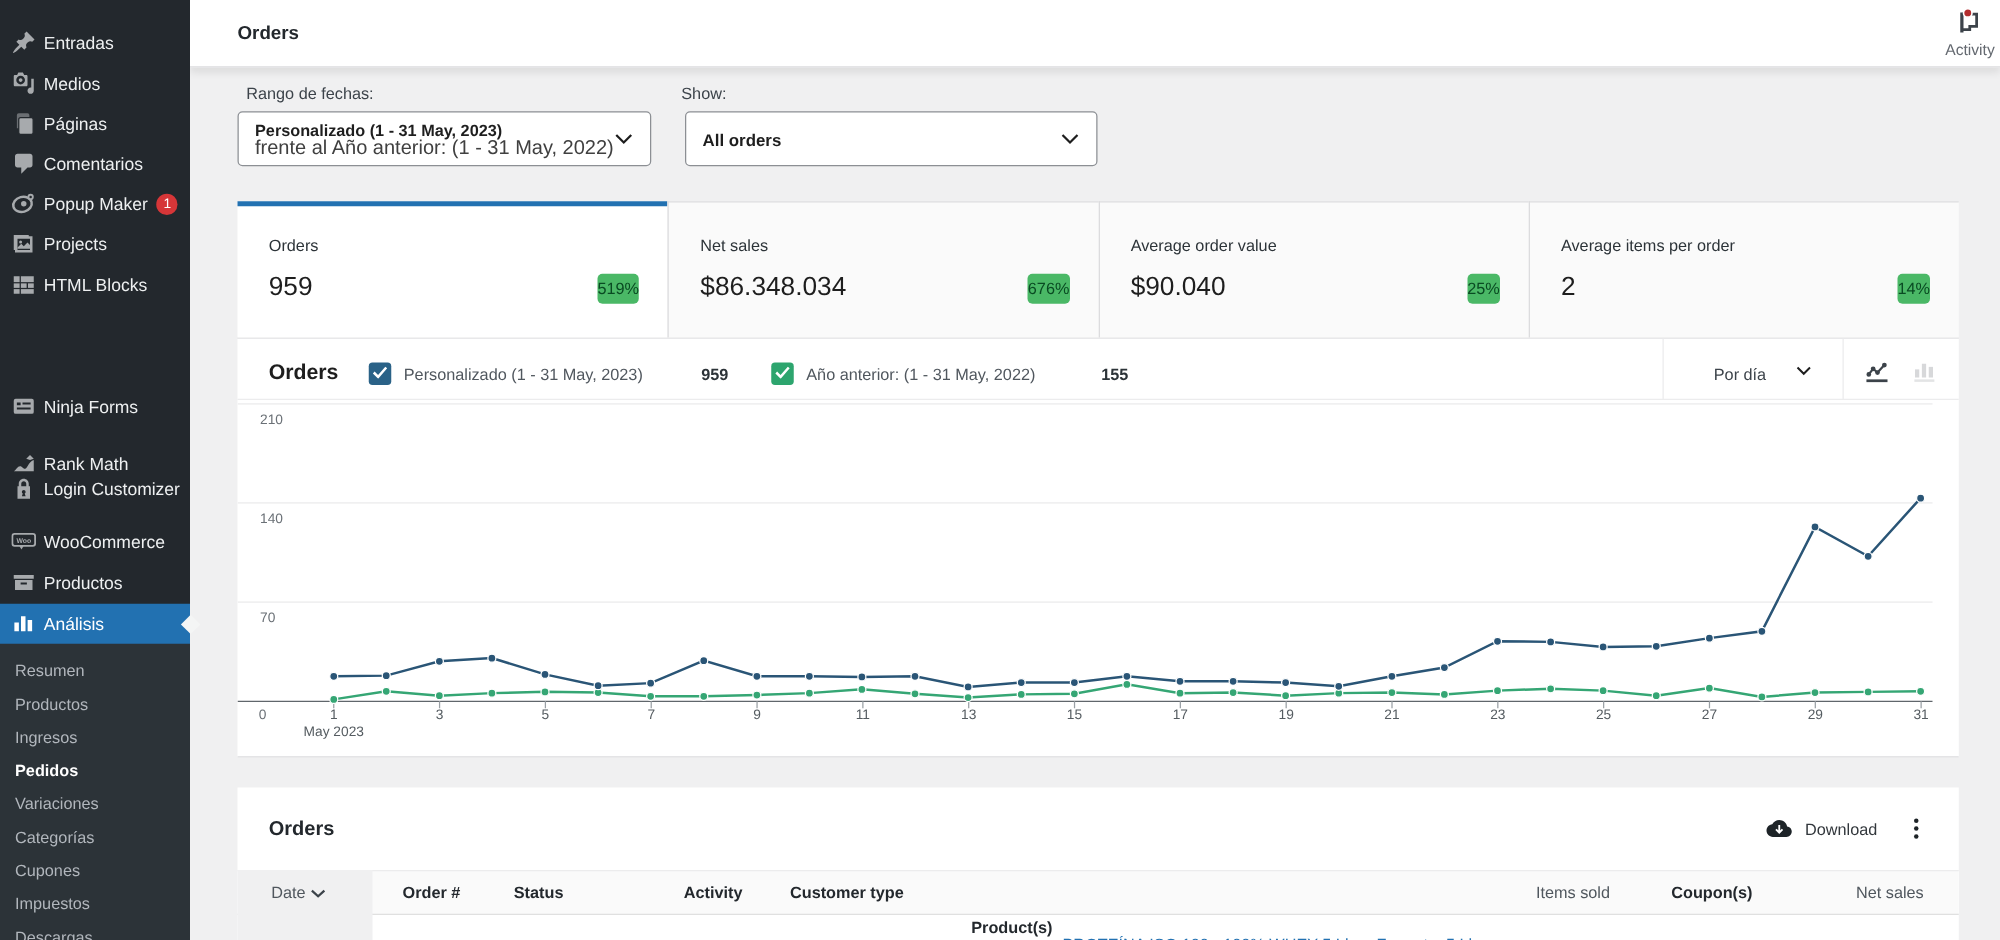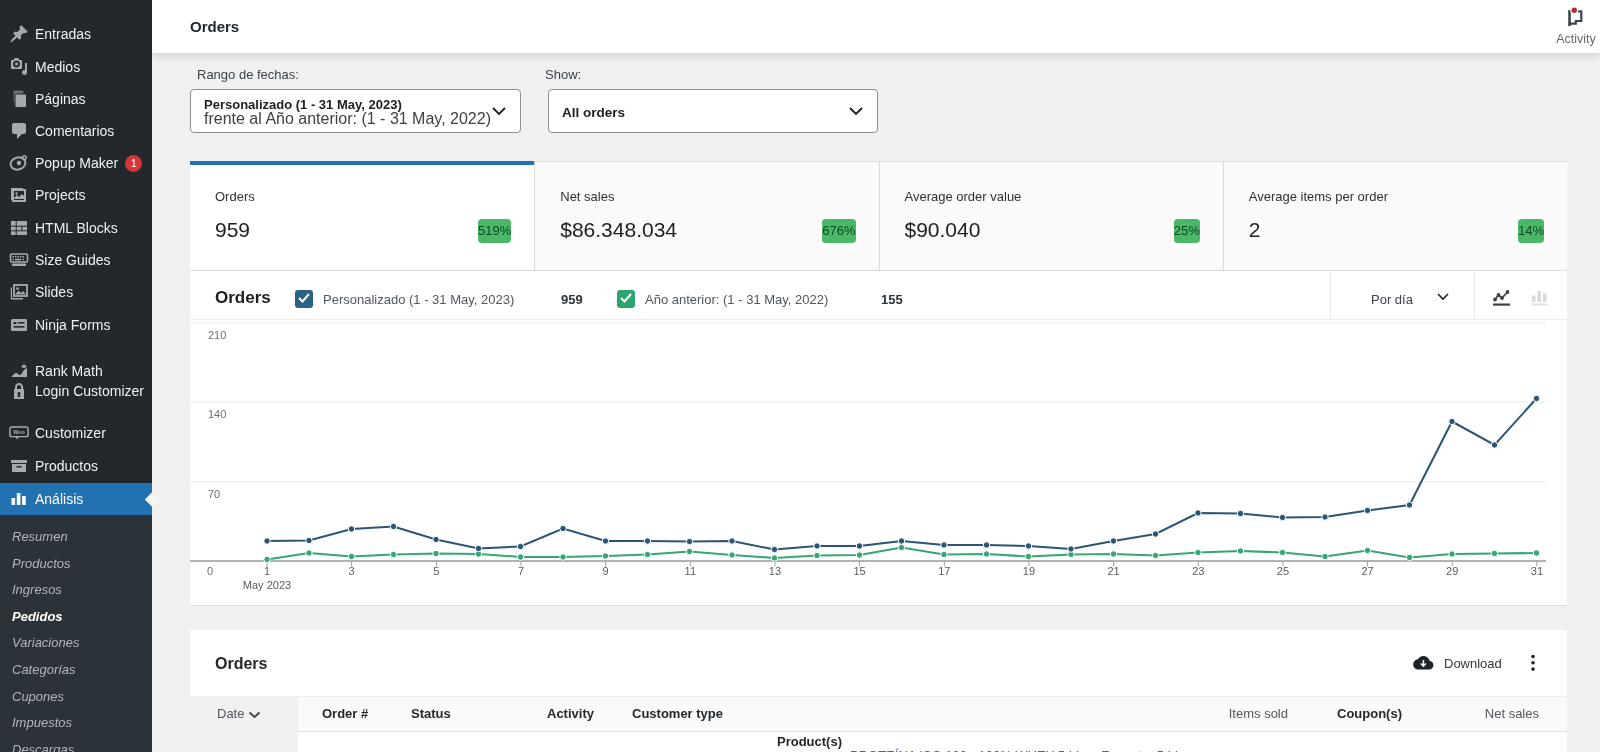--- a/index.html
+++ b/index.html
@@ -6,21 +6,21 @@
 html,body { width:1600px; height:752px; overflow:hidden; }
 body { font-family:"Liberation Sans", sans-serif; background:#f0f0f1; position:relative; }
 .abs { position:absolute; }
 
 
 #sidebar { position:absolute; left:0; top:0; width:152px; height:752px; background:#23282d; z-index:5; }
 .mi { position:absolute; left:0; width:152px; height:33px; color:#eef0f1; font-size:14px; display:flex; align-items:center; }
 .mi .ico { width:20px; height:20px; margin-left:9px; margin-right:6px; flex:0 0 20px; display:flex; align-items:center; justify-content:center; }
 .mi .ico svg { display:block; }
 .mi.sel { background:#2271b1; color:#fff; }
-#submenu { position:absolute; left:0; top:515px; width:152px; height:237px; background:#2c3338;font-style:italic; }
+#submenu { position:absolute; left:0; top:515px; width:152px; height:237px; background:#2c3338; }
 .smi { position:absolute; left:12px; width:140px; font-size:13px; color:#b1b6bc; }
 .smi.cur { color:#fff; font-weight:bold; }
 .arrow { position:absolute; left:146.5px; top:494px; width:11px; height:11px; background:#f4f5f5; transform:rotate(45deg); z-index:6; }
 .pmbadge { background:#d63638; color:#fff; border-radius:50%; width:17px; height:17px; font-size:11px; display:inline-flex; align-items:center; justify-content:center; margin-left:7px; }
 
 
 #topbar { position:absolute; left:152px; top:0; width:1448px; height:54px; background:#fff; border-bottom:1px solid #dcdcde; box-shadow:0 4px 6px rgba(0,0,0,.08); z-index:4; }
 #topbar .title { position:absolute; left:38px; top:0; height:54px; line-height:54px; font-size:15px; font-weight:700; color:#23282d; }
 #activity { position:absolute; right:4px; top:4px; width:40px; text-align:center; }
 #activity .lbl { font-size:12.5px; color:#646970; margin-top:1px; }
@@ -128,50 +128,20 @@
           <rect x="7.7" y="3" width="10.3" height="4.7"></rect>
           <rect x="2" y="8.7" width="4.7" height="3.6"></rect>
           <rect x="7.7" y="8.7" width="4.6" height="3.6"></rect>
           <rect x="13.4" y="8.7" width="4.6" height="3.6"></rect>
           <rect x="2" y="13.3" width="4.7" height="3.7"></rect>
           <rect x="7.7" y="13.3" width="10.3" height="3.7"></rect>
         </svg>
       </span>
       <span>HTML Blocks</span>
     </div>
-    <div class="mi" style="top:243px;">
-      <span class="ico">
-        <svg width="20" height="20" viewBox="0 0 20 20">
-          <rect x="1.5" y="4" width="17" height="8" rx="1" fill="none" stroke="#a7aaad" stroke-width="1.6"></rect>
-          <g fill="#a7aaad">
-            <rect x="3.5" y="6" width="1.5" height="1.5"></rect>
-            <rect x="6" y="6" width="1.5" height="1.5"></rect>
-            <rect x="8.5" y="6" width="1.5" height="1.5"></rect>
-            <rect x="11" y="6" width="1.5" height="1.5"></rect>
-            <rect x="13.5" y="6" width="1.5" height="1.5"></rect>
-            <rect x="3.5" y="8.8" width="1.5" height="1.5"></rect>
-            <rect x="6" y="8.8" width="6" height="1.5"></rect>
-            <rect x="13.5" y="8.8" width="1.5" height="1.5"></rect>
-            <rect x="3" y="13.5" width="14" height="2.5" rx="0.5"></rect>
-          </g>
-        </svg>
-      </span>
-      <span>Size Guides</span>
-    </div>
-    <div class="mi" style="top:275.5px;">
-      <span class="ico">
-        <svg width="20" height="20" viewBox="0 0 20 20">
-          <rect x="5" y="3" width="13" height="11" fill="none" stroke="#a7aaad" stroke-width="1.8"></rect>
-          <path d="M6.5 12 l3-3.5 2.5 2.5 2-2 2.5 2.5 V12.5 h-10z" fill="#a7aaad"></path>
-          <circle cx="8.5" cy="6.5" r="1.3" fill="#a7aaad"></circle>
-          <path d="M3 5.5 v10.5 h11 v1.6 H1.8 V5.5 z" fill="#a7aaad"></path>
-        </svg>
-      </span>
-      <span>Slides</span>
-    </div>
     <div class="mi" style="top:308px;">
       <span class="ico">
         <svg width="20" height="20" viewBox="0 0 20 20">
           <rect x="2" y="4" width="16" height="12" rx="1.5" fill="#a7aaad"></rect>
           <rect x="4.5" y="7" width="3" height="2.2" fill="#23282d"></rect>
           <rect x="9" y="7" width="6.5" height="1.6" fill="#23282d"></rect>
           <rect x="4.5" y="11" width="11" height="1.6" fill="#23282d"></rect>
         </svg>
       </span>
       <span>Ninja Forms</span>
@@ -194,21 +164,21 @@
       <span>Login Customizer</span>
     </div>
     <div class="mi" style="top:416.5px;">
       <span class="ico">
         <svg width="22" height="20" viewBox="0 0 22 20">
           <rect x="1" y="3.5" width="20" height="10.5" rx="2" fill="none" stroke="#a7aaad" stroke-width="1.6"></rect>
           <path d="M7 14 l2 3.2 2-3.2z" fill="#a7aaad"></path>
           <text x="11" y="11.4" font-size="6" font-weight="bold" fill="#a7aaad" text-anchor="middle" font-family="Liberation Sans">Woo</text>
         </svg>
       </span>
-      <span>Customizer</span>
+      <span>WooCommerce</span>
     </div>
     <div class="mi" style="top:449.5px;">
       <span class="ico">
         <svg width="20" height="20" viewBox="0 0 20 20" fill="#a7aaad">
           <path d="M2 4 h16 v3 H2z"></path>
           <path d="M3 8 h14 v8 H3z M7.5 10 h5 v1.5 h-5z" fill-rule="evenodd"></path>
         </svg>
       </span>
       <span>Productos</span>
     </div>

